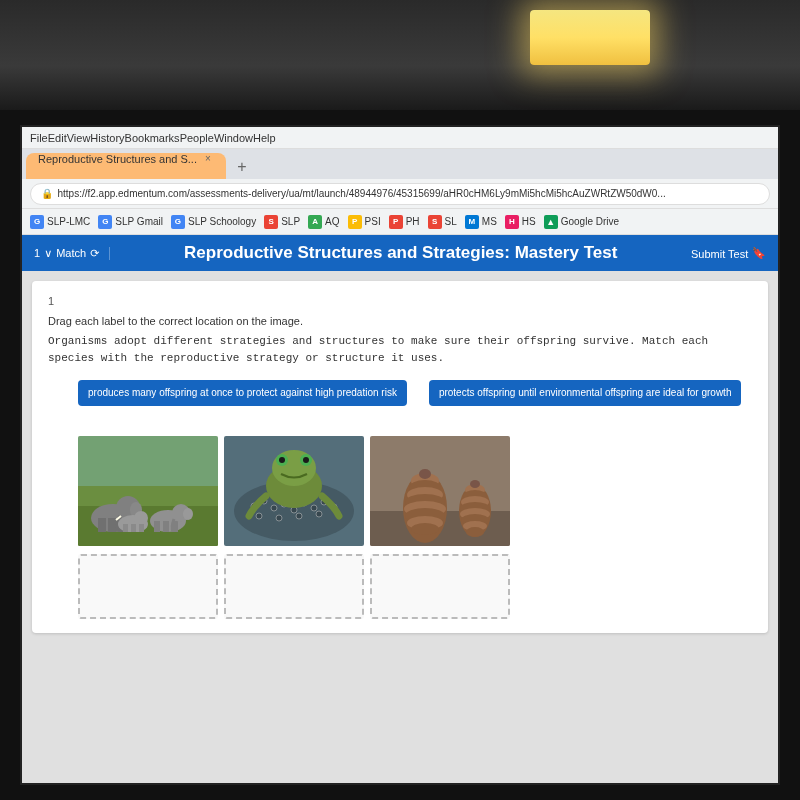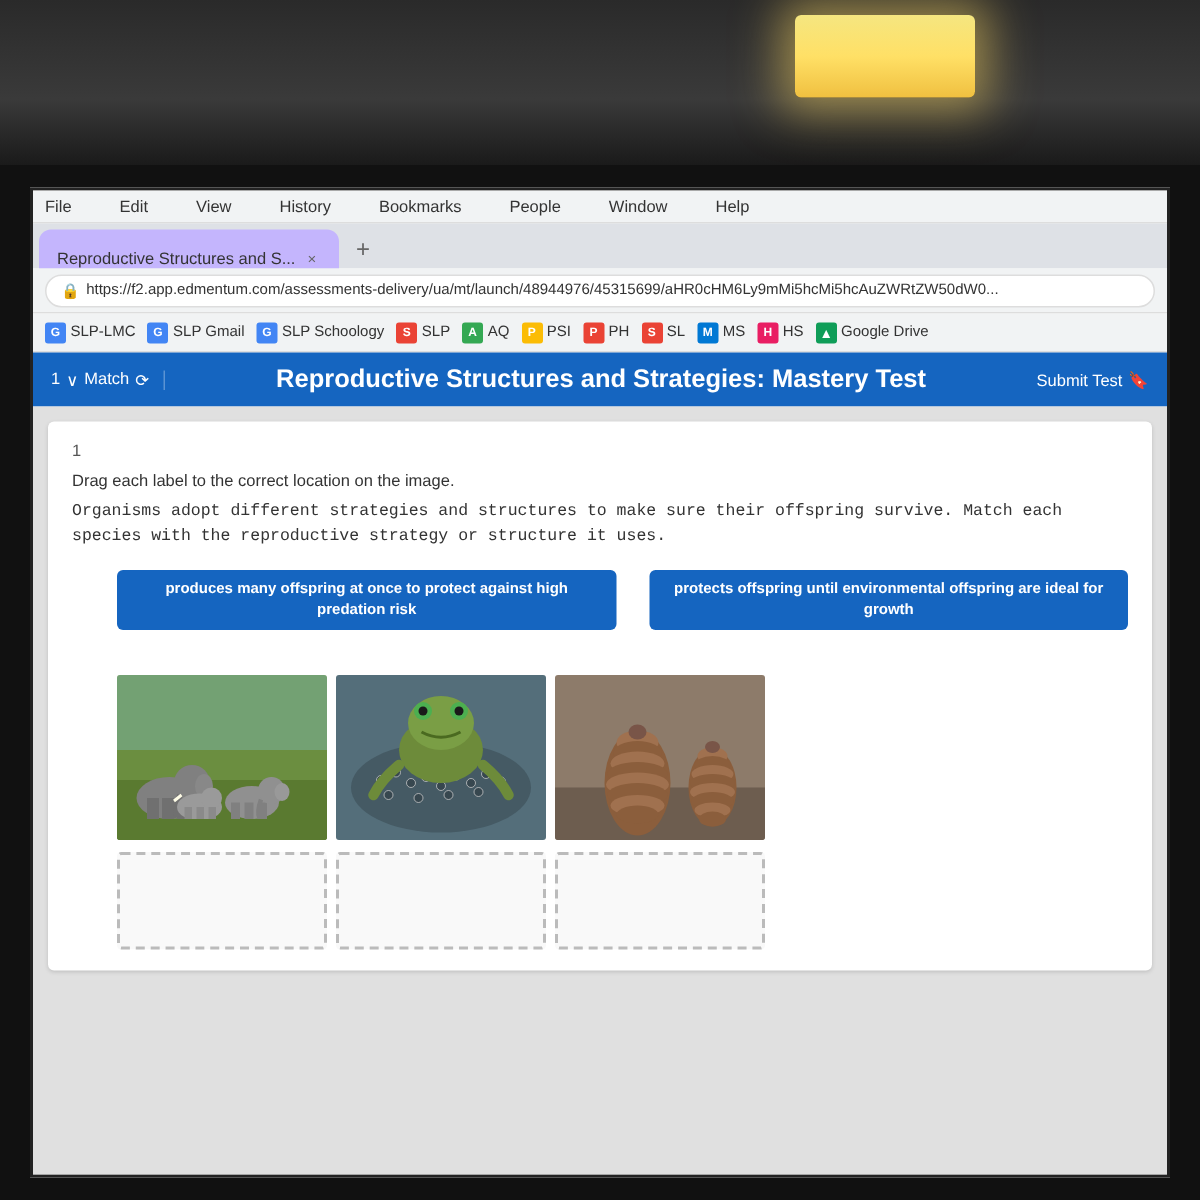--- a/index.html
+++ b/index.html
@@ -51,43 +51,43 @@
       border: 2px solid #222;
     }
 
     
     .chrome-menu-bar {
       height: 22px;
       background: #f1f3f4;
       display: flex;
       align-items: center;
       padding: 0 8px;
-      gap: 32px;
+      gap: 0;
       border-bottom: 1px solid #ddd;
       font-size: 11px;
       color: #333;
     }
     .menu-item {
       cursor: default;
     }
 
     
     .tab-bar {
       height: 30px;
       background: #dee1e6;
       display: flex;
       align-items: flex-end;
       padding: 0 4px;
     }
     .tab-active {
-      background: #c4b5fd;
+      background: #fdba74;
       border-radius: 8px 8px 0 0;
       height: 26px;
       display: flex;
-      align-items: flex-end;
+      align-items: flex-start;
       padding: 0 12px;
       font-size: 11px;
       color: #333;
       gap: 8px;
       min-width: 200px;
     }
     .tab-plus {
       width: 24px;
       height: 24px;
       display: flex;
@@ -229,21 +229,20 @@
       line-height: 1.5;
       font-family: Liberation Mono, monospace;
     }
 
     
     .labels-row {
       display: flex;
       gap: 22px;
       margin-bottom: 30px;
       padding-left: 30px;
-      font-weight: bold;
     }
     .label-tag {
       background: #1565c0;
       color: white;
       border-radius: 4px;
       padding: 6px 10px;
       font-size: 10px;
       text-align: center;
       cursor: grab;
       line-height: 1.4;

